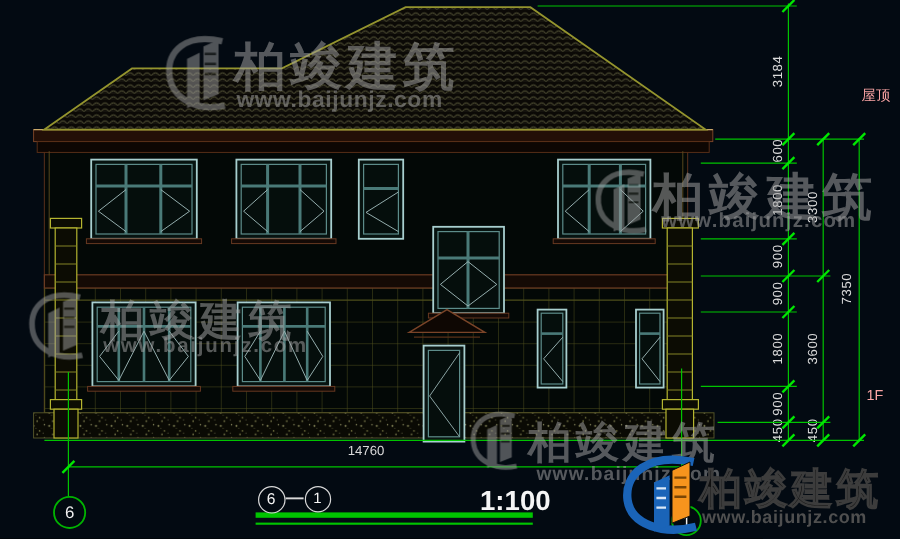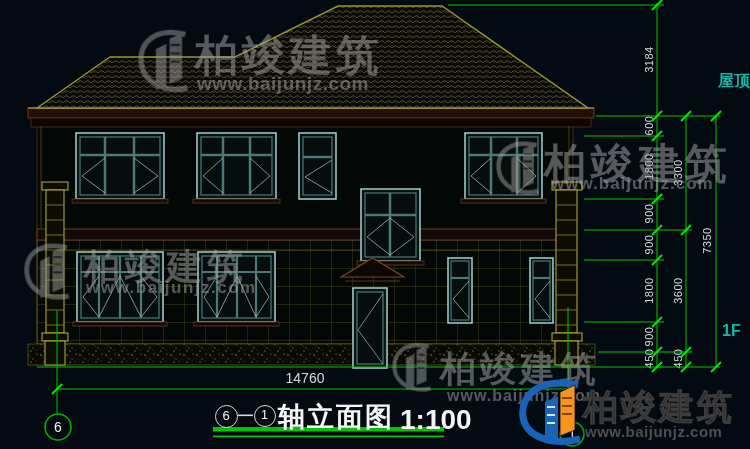--- a/index.html
+++ b/index.html
@@ -1,21 +1,21 @@
 <!DOCTYPE html>
 <html><head>
 <meta charset="utf-8">
 <style>
   html,body{margin:0;padding:0;background:#000;}
   #stage{position:relative;width:750px;height:449px;background:#030a12;overflow:hidden;
          font-family:"Liberation Sans",sans-serif;}
   .vdim{position:absolute;width:50px;height:15px;line-height:15px;text-align:center;
         transform:rotate(-90deg);font-size:11px;color:#d9d9d9;letter-spacing:0.5px;}
-  .hdim{position:absolute;font-size:14px;color:#d9d9d9;text-align:center;}
-  .lvl{position:absolute;font-size:16px;color:#14b8a6;font-weight:bold;}
+  .hdim{position:absolute;font-size:11px;color:#d9d9d9;text-align:center;}
+  .lvl{position:absolute;font-size:12px;color:#fca5a5;font-weight:normal;}
   .axnum{position:absolute;text-align:center;color:#f0f0f0;}
   .wm{position:absolute;color:#a3a3a3;opacity:0.52;font-weight:bold;white-space:nowrap;z-index:2;}
   .ttl{position:absolute;color:#f5f5f5;white-space:nowrap;z-index:4;}
   .logo-brand{position:absolute;z-index:6;font-weight:bold;font-size:35px;letter-spacing:3px;
         color:#101010;-webkit-text-stroke:1px #3c3c3c;white-space:nowrap;}
   .logo-url{position:absolute;z-index:6;font-weight:bold;font-size:15px;letter-spacing:0.5px;
         color:#4f4f4f;white-space:nowrap;}
   svg{display:block;}
   #svg-main{position:absolute;left:0;top:0;z-index:1;}
   #logo-icon{position:absolute;left:518px;top:376px;z-index:5;}
@@ -229,22 +229,21 @@
 
 <div class="hdim" style="left:275px;top:370px;width:60px;z-index:3;">14760</div>
 
 <div class="axnum" style="left:49px;top:419px;width:18px;font-size:14px;z-index:3;">6</div>
 <div class="axnum" style="left:563px;top:427px;width:18px;font-size:13px;z-index:3;">1</div>
 
 <div class="tcirc" style="left:215px;top:405px;width:21px;height:21px;"></div>
 <div class="ttl" style="left:216px;top:408px;width:20px;text-align:center;font-size:13px;">6</div>
 <div class="tcirc" style="left:254px;top:405px;width:20px;height:20px;"></div>
 <div class="ttl" style="left:255px;top:408px;width:19px;text-align:center;font-size:12.5px;">1</div>
-<div class="ttl" style="left:278px;top:399px;font-size:27px;font-weight:bold;letter-spacing:2px;">轴立面图</div>
-<div class="ttl" style="left:400px;top:404px;font-size:28px;font-weight:bold;">1:100</div>
+<div class="ttl" style="left:400px;top:404px;font-size:23px;font-weight:bold;">1:100</div>
 
 <div class="wm" style="left:195px;top:27px;font-size:43px;letter-spacing:4px;">柏竣建筑</div>
 <div class="wm" style="left:197px;top:73px;font-size:19px;letter-spacing:0.5px;">www.baijunjz.com</div>
 <div class="wm" style="left:84px;top:243px;font-size:36px;letter-spacing:5px;">柏竣建筑</div>
 <div class="wm" style="left:86px;top:278px;font-size:17px;letter-spacing:1.5px;">www.baijunjz.com</div>
 <div class="wm" style="left:440px;top:345px;font-size:36px;letter-spacing:4px;">柏竣建筑</div>
 <div class="wm" style="left:447px;top:387px;font-size:16px;letter-spacing:1px;">www.baijunjz.com</div>
 <div class="wm" style="left:544px;top:136px;font-size:42px;letter-spacing:5px;">柏竣建筑</div>
 <div class="wm" style="left:551px;top:174px;font-size:17px;letter-spacing:1px;">www.baijunjz.com</div>
 

